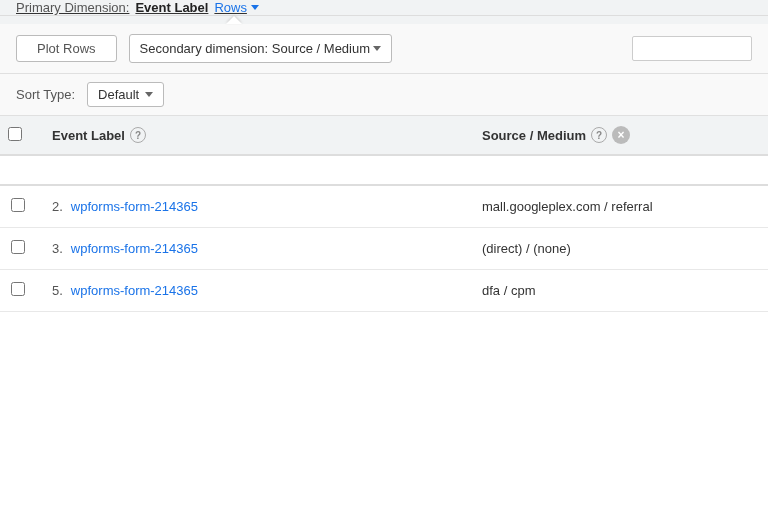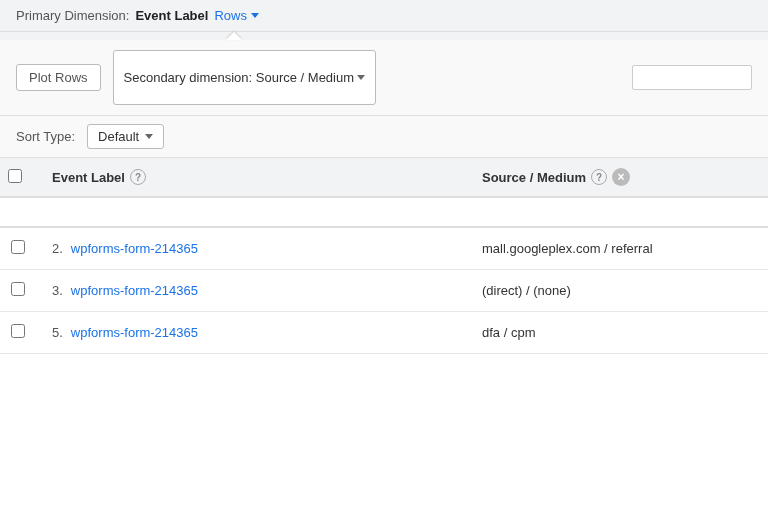--- a/index.html
+++ b/index.html
@@ -8,24 +8,25 @@
       font-size: 13px;
       background: #fff;
       color: #333;
       width: 768px;
     }
 
     
     .primary-dimension-bar {
       display: flex;
       align-items: center;
-      padding: 8px 16px;
+      padding: 0 16px;
       background: #f1f3f4;
       border-bottom: 1px solid #ddd;
       gap: 6px;
+      text-decoration: underline;
     }
     .primary-dimension-label {
       color: #555;
       font-size: 13px;
     }
     .primary-dimension-value {
       font-weight: bold;
       color: #222;
       font-size: 13px;
     }
@@ -68,32 +69,32 @@
       align-items: center;
       padding: 10px 16px;
       background: #f9f9f9;
       border-bottom: 1px solid #e0e0e0;
       gap: 12px;
     }
     .plot-rows-btn {
       background: #fff;
       border: 1px solid #bbb;
       border-radius: 3px;
-      padding: 5px 12px;
+      padding: 5px 20px;
       font-size: 13px;
       color: #555;
       cursor: pointer;
     }
     .secondary-dim-select {
       display: flex;
       align-items: center;
       background: #fff;
       border: 1px solid #bbb;
       border-radius: 3px;
-      padding: 19px 10px;
+      padding: 6px 10px;
       font-size: 13px;
       color: #333;
       cursor: pointer;
       gap: 3px;
     }
     .secondary-dim-select .chevron-down-gray {
       width: 0;
       height: 0;
       border-left: 4px solid transparent;
       border-right: 4px solid transparent;

